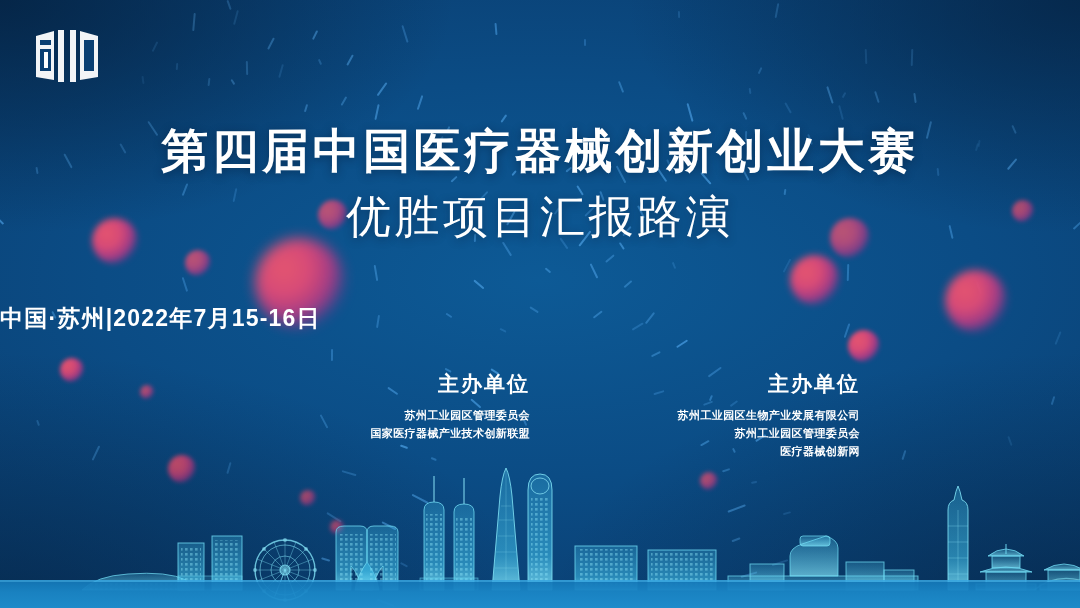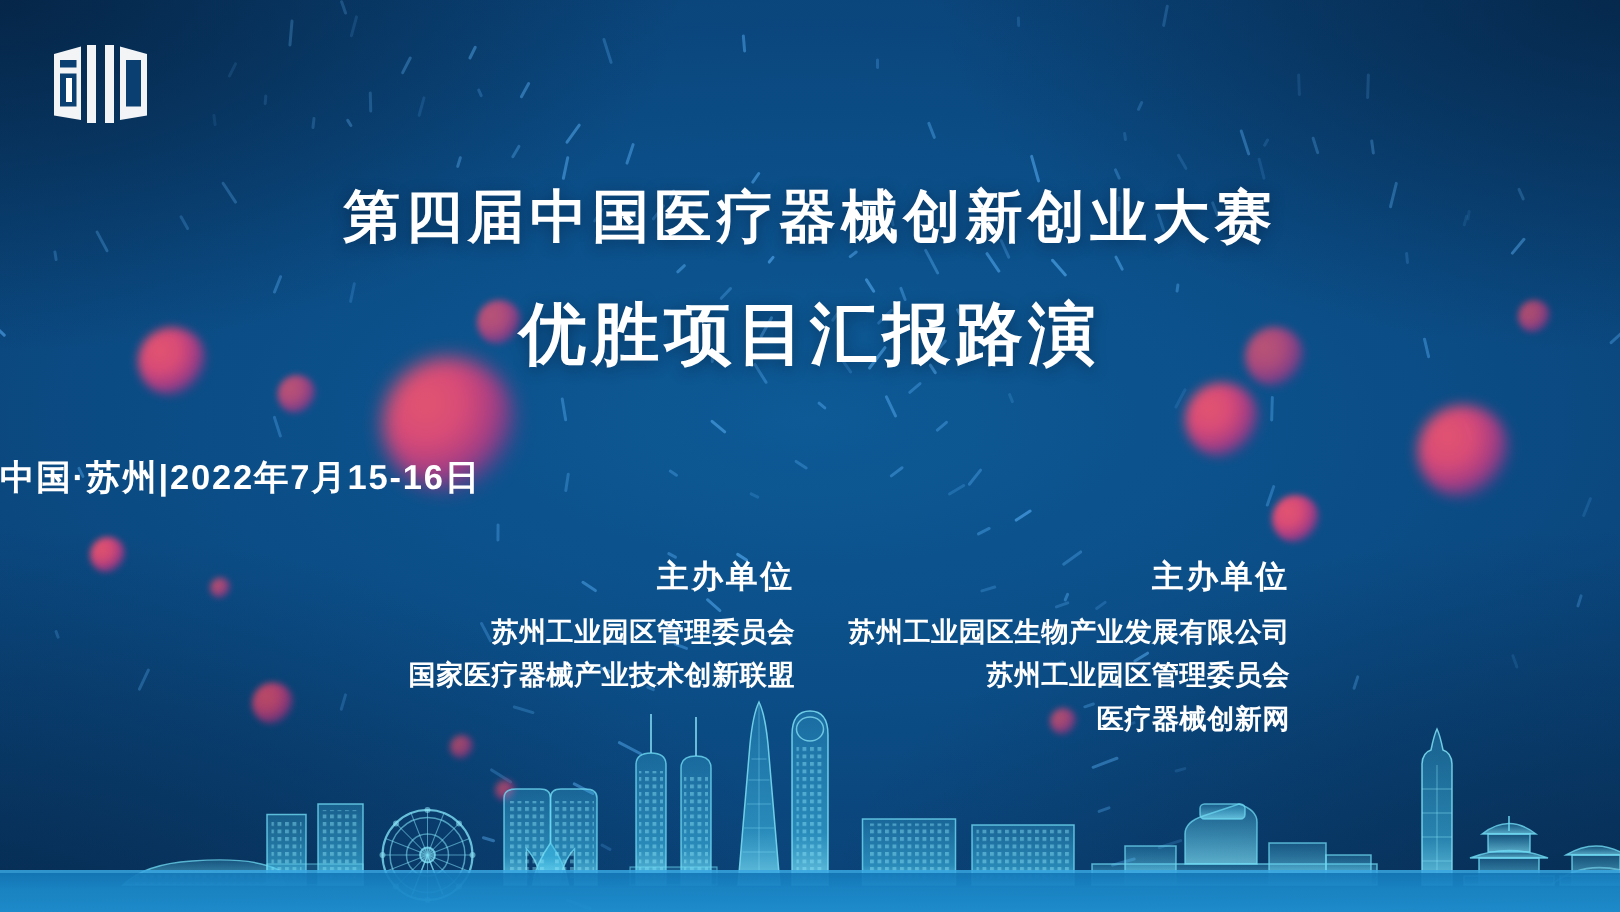--- a/index.html
+++ b/index.html
@@ -51,27 +51,27 @@
   .logo-en{
     color:#e6f0fa; font-size:9.2px; font-weight:700;
     letter-spacing:.05px; line-height:1.25; white-space:nowrap;
     transform:scaleX(.995); transform-origin:left center;
     margin-top:2px;
   }
 
   
   .titles{position:absolute; left:0; right:0; top:123px; text-align:center;}
   .title-1{
-    color:#ffffff; font-size:38px; font-weight:700;
+    color:#ffffff; font-size:47px; font-weight:700;
     letter-spacing:3.5px; line-height:1.18; white-space:nowrap;
     text-shadow:0 2px 10px rgba(0,20,45,.45);
   }
   .title-2{
-    color:#ffffff; font-size:45px; font-weight:700;
-    letter-spacing:3.5px; line-height:1.18; margin-top:28px; white-space:nowrap;
+    color:#ffffff; font-size:45px; font-weight:400;
+    letter-spacing:3.5px; line-height:1.18; margin-top:12px; white-space:nowrap;
     text-shadow:0 2px 10px rgba(0,20,45,.45);
   }
 
   .meta{
     position:absolute; left:0; right:0; top:303px; 
     color:#ffffff; font-size:23px; font-weight:700; letter-spacing:1.2px;
     white-space:nowrap;
   }
 
   
@@ -79,21 +79,21 @@
     position:absolute; left:0; right:0; top:370px;
     display:flex; justify-content:center; gap:0;
   }
   .org-col{width:310px; padding-left:14px;text-align:right;}
   .org-col.second{width:330px; padding-left:12px;}
   .org-head{
     color:#ffffff; font-size:21px; font-weight:700; letter-spacing:2px;
     margin-bottom:9px; white-space:nowrap;
   }
   .org-line{
-    color:#ffffff; font-size:18px; font-weight:700; letter-spacing:.4px;
+    color:#ffffff; font-size:11px; font-weight:700; letter-spacing:.4px;
     line-height:1.62; white-space:nowrap;
   }
 
   
   .skyline{
     position:absolute; left:0; right:0; bottom:0; height:160px;
     pointer-events:none;
   }
   .ground{
     position:absolute; left:0; right:0; bottom:0; height:26px;

